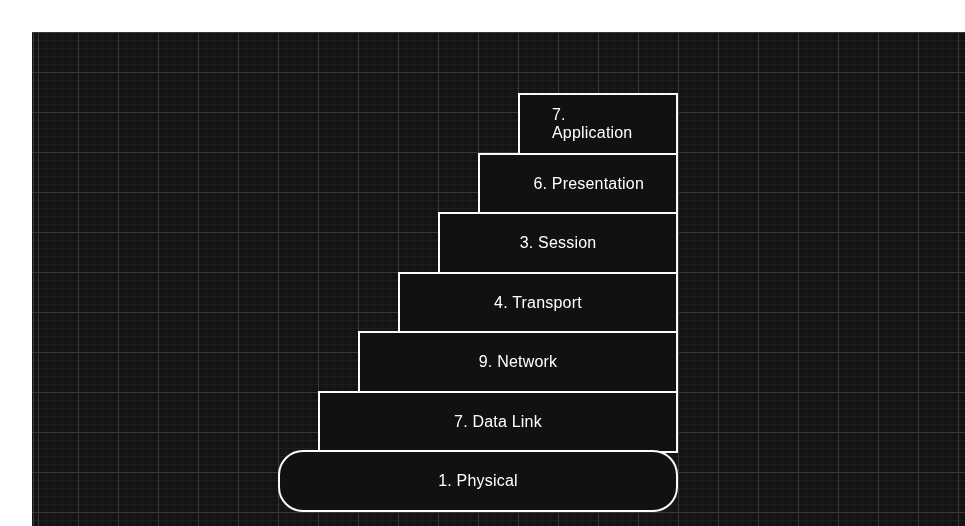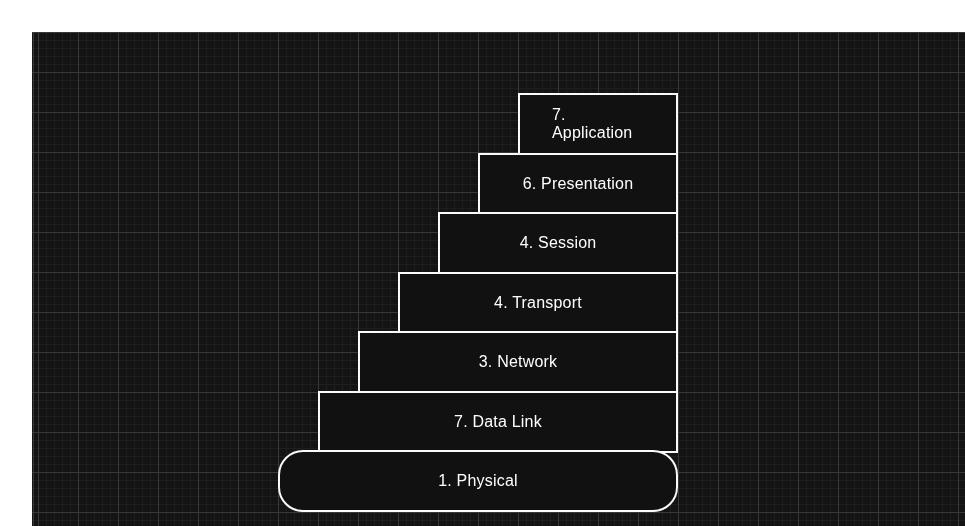--- a/index.html
+++ b/index.html
@@ -37,50 +37,50 @@
     display: flex;
     align-items: center;
     justify-content: center;
     color: var(--box-text);
     font-size: 16px;
     letter-spacing: 0.2px;
     cursor: default;
     user-select: none;
   }
   .layer-7 { top: 61px;  left: 486px; width: 160px; }
-  .layer-6 { top: 121px; left: 446px; width: 200px; }
+  .layer-6 { top: 121px; left: 446px; width: 200px; justify-content: flex-end; }
   .layer-5 { top: 180px; left: 406px; width: 240px; }
   .layer-4 { top: 240px; left: 366px; width: 280px; text-align: right; }
   .layer-3 { top: 299px; left: 326px; width: 320px; }
   .layer-2 { top: 359px; left: 286px; width: 360px; }
   .layer-1 { top: 418px; left: 246px; width: 400px; border-radius: 25px; }
 </style>
 </head>
 <body>
 
 <div class="canvas">
 
   <div class="layer layer-7">
     <span>7. Application</span>
   </div>
 
   <div class="layer layer-6">
     <span>6. Presentation</span>
   </div>
 
   <div class="layer layer-5">
-    <span>4. Session</span>
+    <span>3. Session</span>
   </div>
 
   <div class="layer layer-4">
     <span>4. Transport</span>
   </div>
 
   <div class="layer layer-3">
-    <span>3. Network</span>
+    <span>9. Network</span>
   </div>
 
   <div class="layer layer-2">
     <span>7. Data Link</span>
   </div>
 
   <div class="layer layer-1">
     <span>1. Physical</span>
   </div>
 

